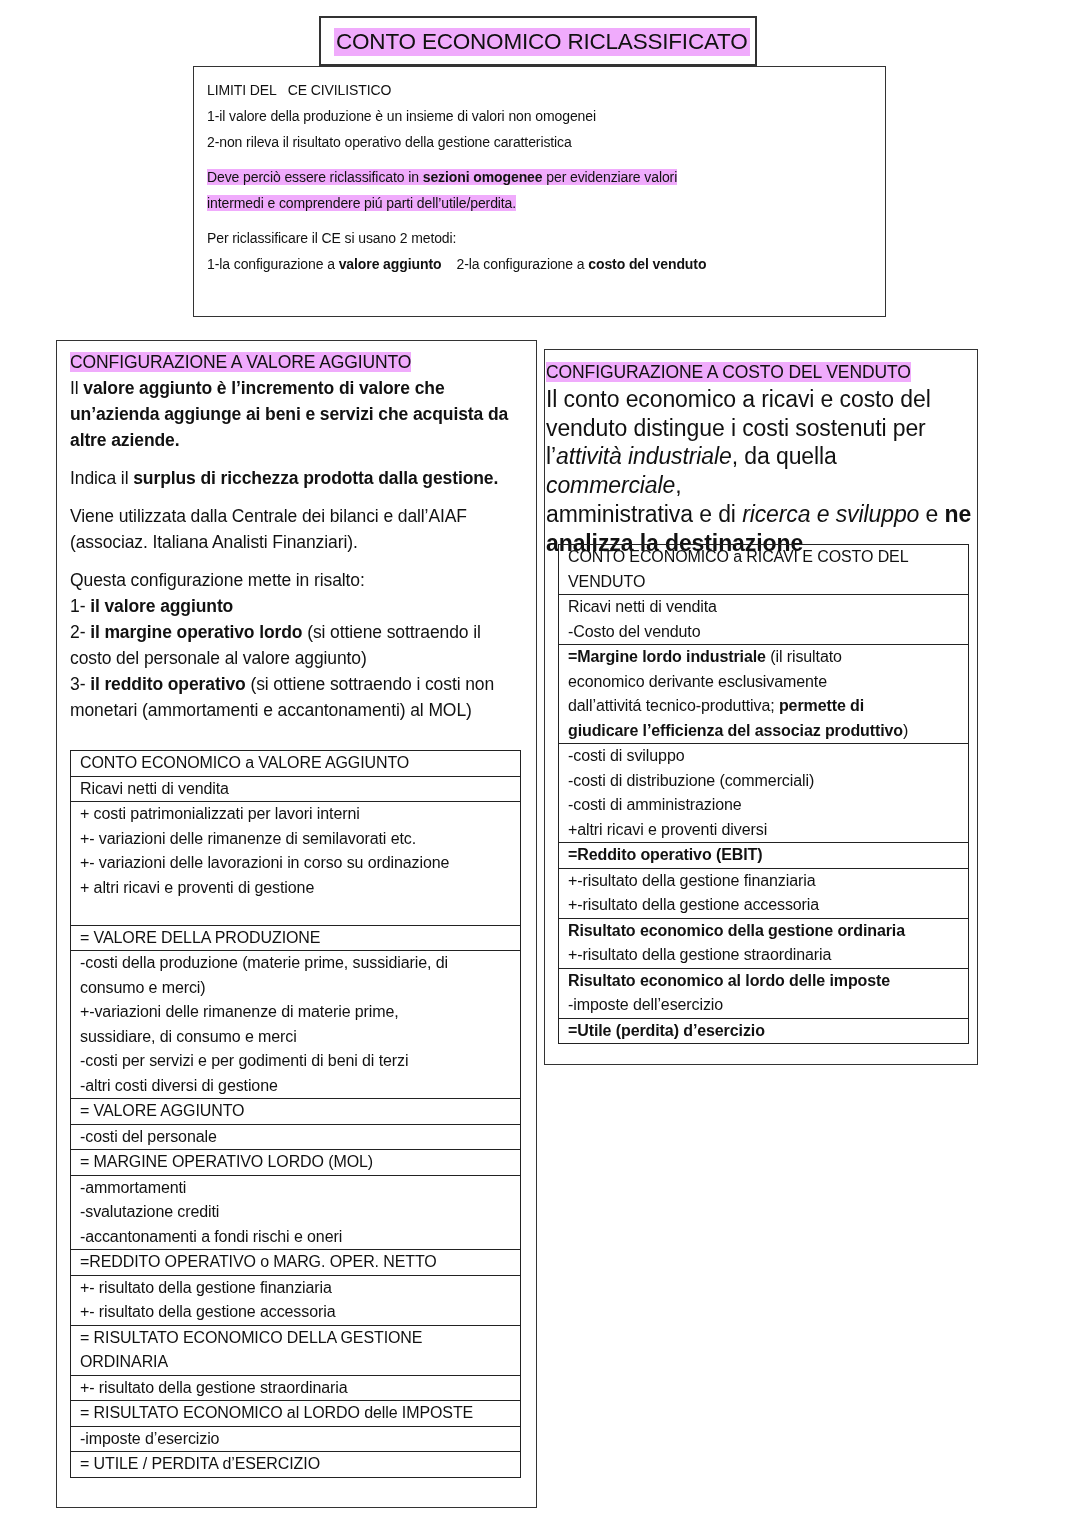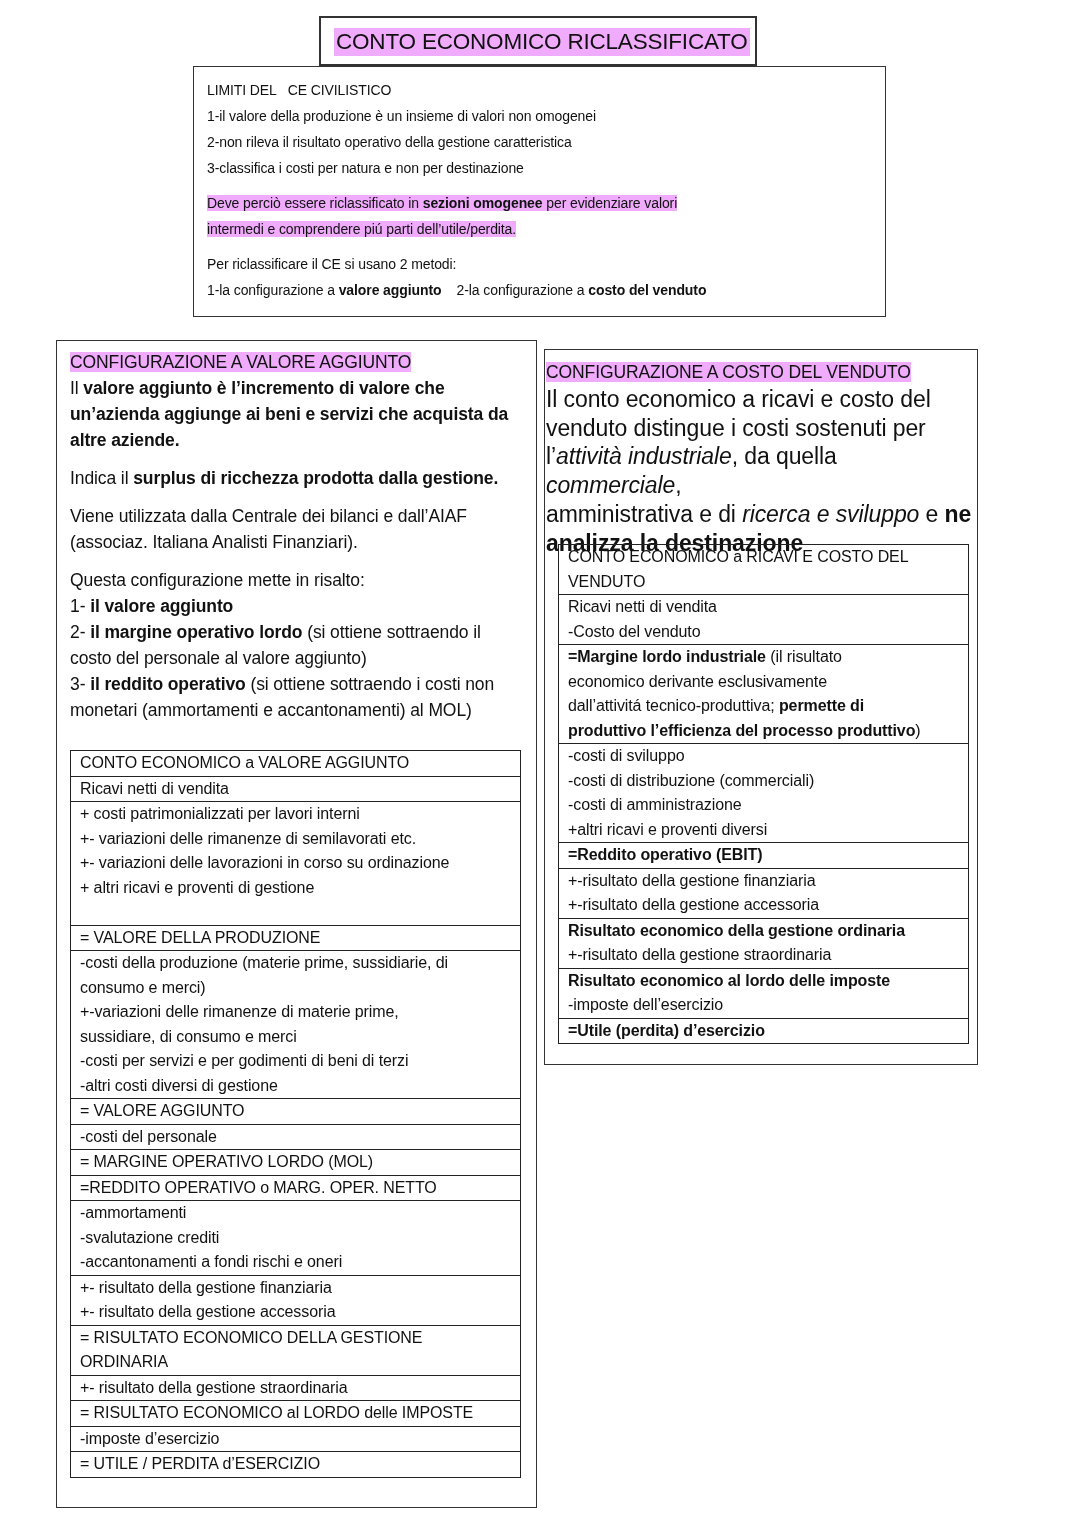--- a/index.html
+++ b/index.html
@@ -40,21 +40,20 @@
 <body>
 
 <div class="box" id="title-box">
   <span class="title hl">CONTO ECONOMICO RICLASSIFICATO</span>
 </div>
 
 <div class="box" id="intro-box">
   <p style="white-space:pre;">LIMITI DEL   CE CIVILISTICO</p>
   <p>1-il valore della produzione è un insieme di valori non omogenei</p>
   <p>2-non rileva il risultato operativo della gestione caratteristica</p>
-  <p>3-classifica i costi per natura e non per destinazione</p>
   <div class="gap"></div>
   <p><span class="hl"><span>Deve perciò essere riclassificato in </span><b>sezioni omogenee</b><span> per evidenziare valori</span></span></p>
   <p><span class="hl">intermedi e comprendere piú parti dell’utile/perdita.</span></p>
   <div class="gap"></div>
   <p>Per riclassificare il CE si usano 2 metodi:</p>
   <p style="white-space:pre;"><span>1-la configurazione a </span><b>valore aggiunto</b><span>    2-la configurazione a </span><b>costo del venduto</b></p>
 </div>
 
 <div class="box" id="left-box">
   <p class="sec-title"><span class="hl">CONFIGURAZIONE A VALORE AGGIUNTO</span></p>
@@ -118,28 +117,28 @@
             <span class="line">-costi del personale</span>
           </td>
         </tr>
         <tr>
           <td>
             <span class="line">= MARGINE OPERATIVO LORDO (MOL)</span>
           </td>
         </tr>
         <tr>
           <td>
-            <span class="line">=REDDITO OPERATIVO o MARG. OPER. NETTO</span>
-          </td>
-        </tr>
-        <tr>
-          <td>
             <span class="line">-ammortamenti</span>
             <span class="line">-svalutazione crediti</span>
             <span class="line">-accantonamenti a fondi rischi e oneri</span>
+          </td>
+        </tr>
+        <tr>
+          <td>
+            <span class="line">=REDDITO OPERATIVO o MARG. OPER. NETTO</span>
           </td>
         </tr>
         <tr>
           <td>
             <span class="line">+- risultato della gestione finanziaria</span>
             <span class="line">+- risultato della gestione accessoria</span>
           </td>
         </tr>
         <tr>
           <td>
@@ -191,21 +190,21 @@
           <td>
         <span class="line">Ricavi netti di vendita</span>
         <span class="line">-Costo del venduto</span>
       </td>
         </tr>
       <tr>
           <td>
         <span class="line"><b>=Margine lordo industriale</b><span> (il risultato</span></span>
         <span class="line">economico derivante esclusivamente</span>
         <span class="line"><span>dall’attivitá tecnico-produttiva; </span><b>permette di</b></span>
-        <span class="line"><b>produttivo l’efficienza del processo produttivo</b><span>)</span></span>
+        <span class="line"><b>giudicare l’efficienza del associaz produttivo</b><span>)</span></span>
       </td>
         </tr>
       <tr>
           <td>
         <span class="line">-costi di sviluppo</span>
         <span class="line">-costi di distribuzione (commerciali)</span>
         <span class="line">-costi di amministrazione</span>
         <span class="line">+altri ricavi e proventi diversi</span>
       </td>
         </tr>

